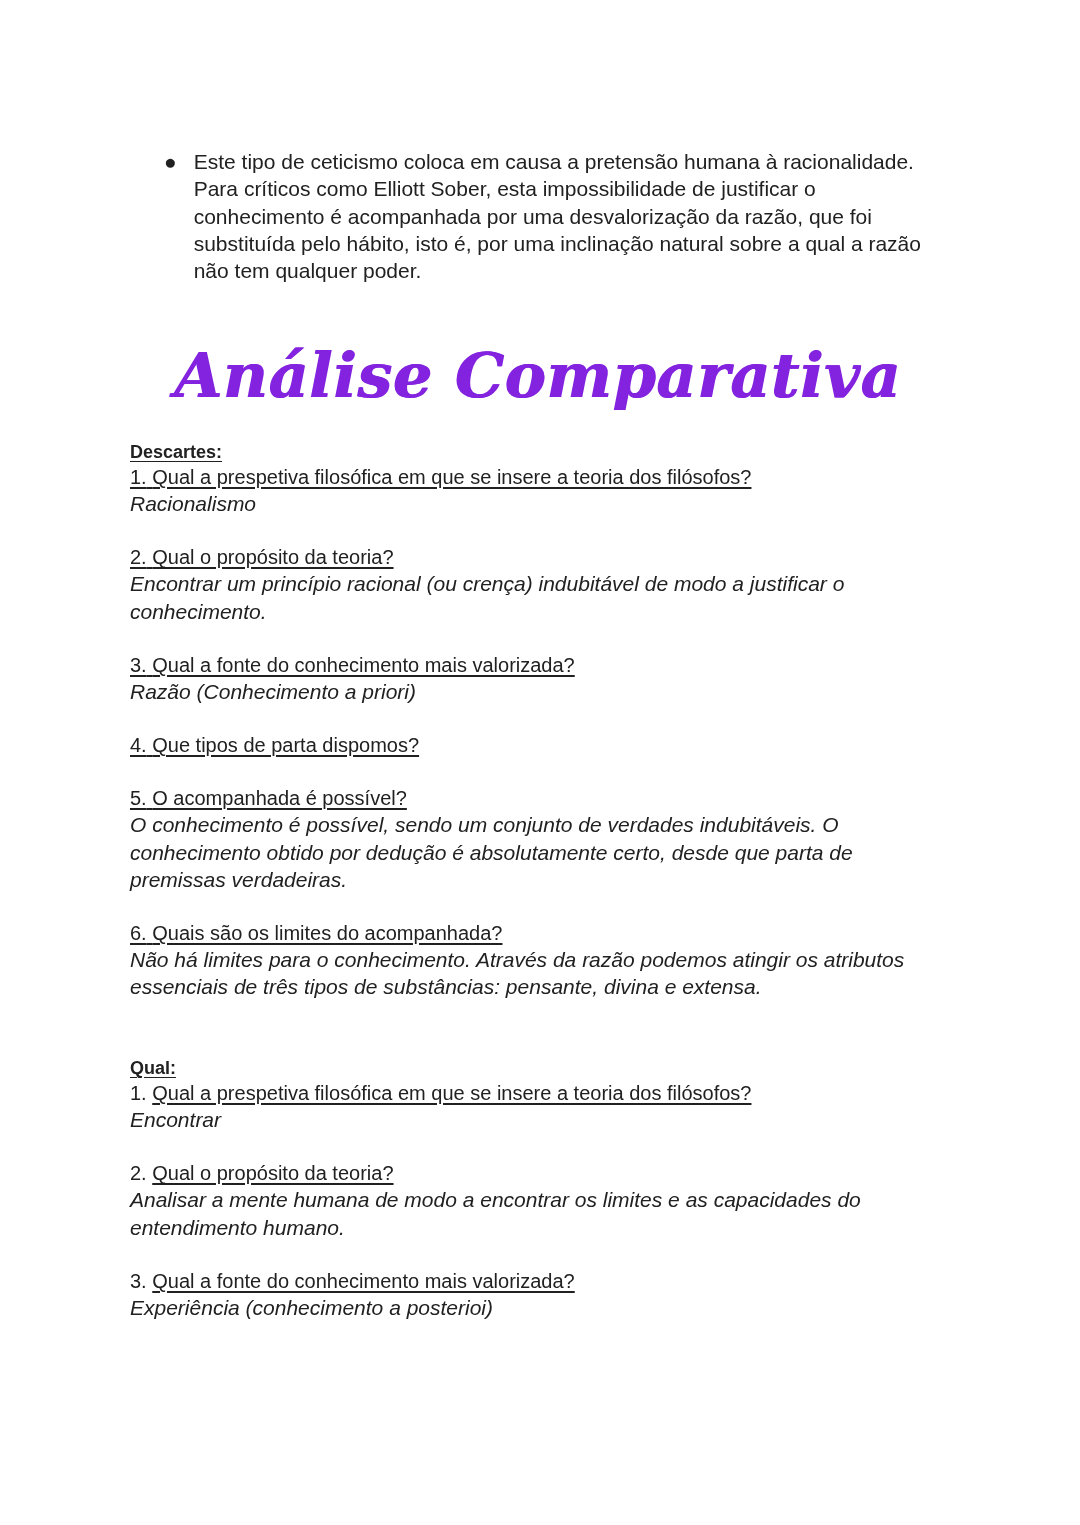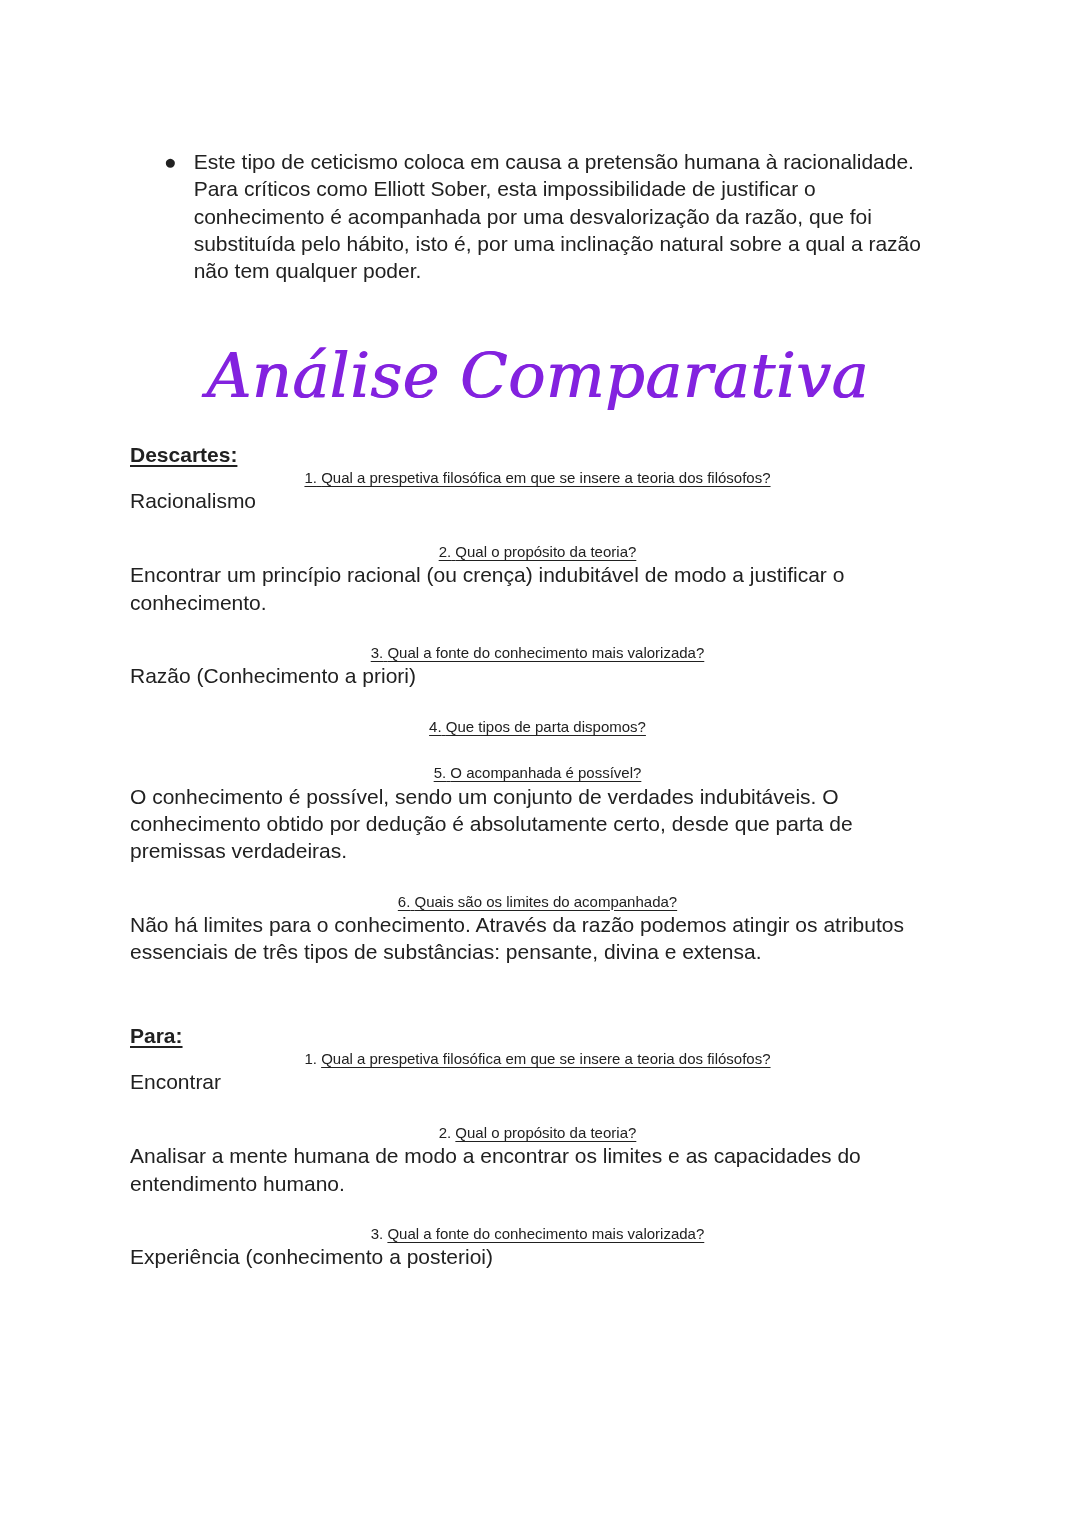--- a/index.html
+++ b/index.html
@@ -38,55 +38,55 @@
   }
   .bullet-text {
     flex: 1 1 auto;
     max-width: 760px;
   }
   
   .title {
     text-align: center;
     font-family: "DejaVu Serif", serif;
     font-style: italic;
-    font-weight: normal;
+    font-weight: bold;
     font-size: 62px;
     line-height: 1.1;
     color: var(--title-color, #8322df);
     margin: 58px 0 30px 0;
     letter-spacing: 0.5px;
     text-shadow: 1px 0 0 var(--title-color, #8322df);
   }
   
   .section-heading {
     font-weight: bold;
     text-decoration: underline;
     text-underline-offset: 3px;
-    font-size: 21px;
+    font-size: 18px;
     line-height: 1.3;
   }
   .qa {
     margin-bottom: 27px;
   }
   .qa:last-child {
     margin-bottom: 0;
   }
   .question {
-    font-size: 15px;
+    font-size: 20px;
     line-height: 1.3;
-    text-align: center;
   }
   .u {
     text-decoration: underline;
     text-underline-offset: 3px;
   }
   .answer {
     font-size: 21px;
     line-height: 1.3;
     max-width: 815px;
+    font-style: italic;
   }
   .section {
     margin-top: 0;
   }
   .section + .section {
     margin-top: 56px;
   }
 </style>
 </head>
 <body>
@@ -127,21 +127,21 @@
       <div class="answer">O conhecimento é possível, sendo um conjunto de verdades indubitáveis. O conhecimento obtido por dedução é absolutamente certo, desde que parta de premissas verdadeiras.</div>
     </div>
 
     <div class="qa">
       <div class="question"><span class="u"><span>6.</span> <span>Quais são os limites do acompanhada?</span></span></div>
       <div class="answer">Não há limites para o conhecimento. Através da razão podemos atingir os atributos essenciais de três tipos de substâncias: pensante, divina e extensa.</div>
     </div>
   </div>
 
   <div class="section">
-    <div class="section-heading">Para:</div>
+    <div class="section-heading">Qual:</div>
 
     <div class="qa">
       <div class="question"><span>1.</span> <span class="u">Qual a prespetiva filosófica em que se insere a teoria dos filósofos?</span></div>
       <div class="answer">Encontrar</div>
     </div>
 
     <div class="qa">
       <div class="question"><span>2.</span> <span class="u">Qual o propósito da teoria?</span></div>
       <div class="answer">Analisar a mente humana de modo a encontrar os limites e as capacidades do entendimento humano.</div>
     </div>

